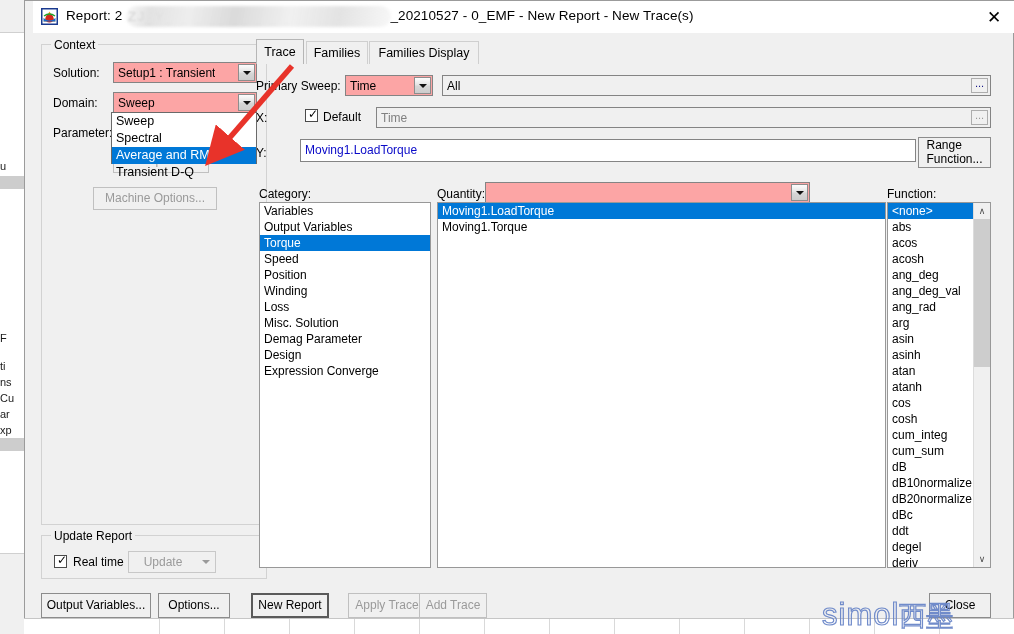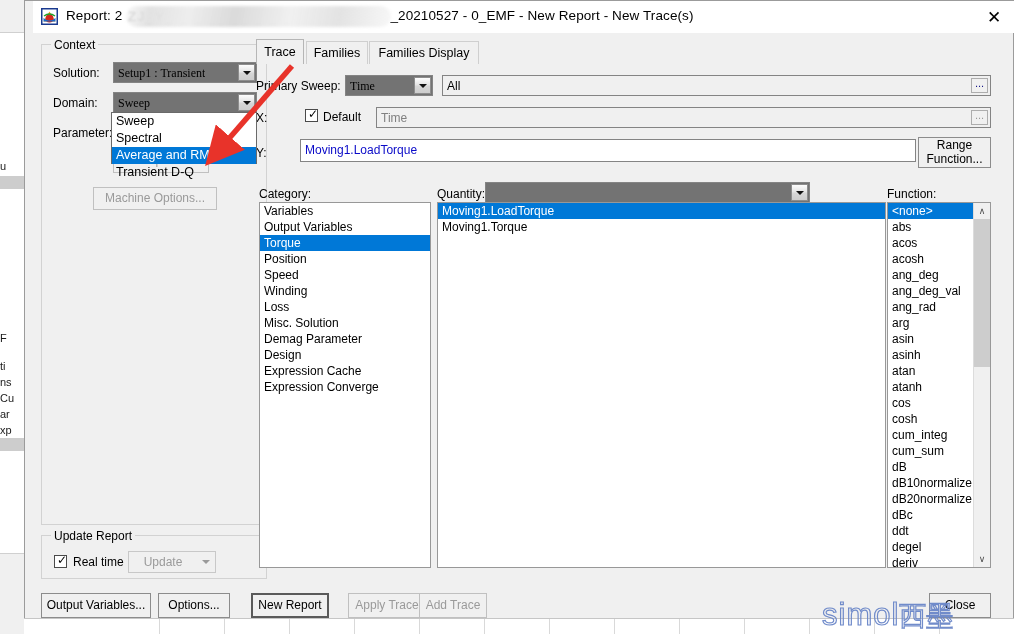--- a/index.html
+++ b/index.html
@@ -133,25 +133,24 @@
   .lbl {
     position: absolute;
     font-size: 12px;
     color: #000;
     white-space: nowrap;
   }
 
   
   .combo {
     position: absolute;
-    background: #737373;
+    background: #fca5a5;
     border: 1px solid #848484;
     box-sizing: border-box;
     height: 21px;
-    font-family: Liberation Serif, serif;
   }
   .combo .cv {
     position: absolute;
     left: 4px; top: 3px;
     font-size: 12px;
     color: #000;
     white-space: nowrap;
     overflow: hidden;
   }
   .combo .arrow {
@@ -205,21 +204,20 @@
   .btn {
     position: absolute;
     box-sizing: border-box;
     background: #f0f0f0;
     border: 1px solid #8c8c8c;
     font-size: 12px;
     color: #000;
     display: flex;
     align-items: center;
     justify-content: center;
-    text-align: center;
     line-height: 1.15;
     white-space: pre-line;
   }
   .btn.disabled { color: #9a9a9a; border-color: #c0c0c0; }
   .btn.default  { border: 2px solid #5a5a5a; }
 
   
   .tabstrip {
     position: absolute;
     left: 255px; top: 38px;
@@ -504,28 +502,27 @@
       <div class="fv blue">Moving1.LoadTorque</div>
     </div>
     <div class="btn" style="left:893px; top:136px; width:73px; height:31px;">Range
 Function...</div>
 
     <div class="lbl" style="left:234px; top:186px;">Category:</div>
     <div class="listbox" style="left:234px; top:201px; width:172px; height:366px;">
       <div class="li">Variables</div>
       <div class="li">Output Variables</div>
       <div class="li sel">Torque</div>
+      <div class="li">Speed</div>
       <div class="li">Position</div>
-      <div class="li">Speed</div>
       <div class="li">Winding</div>
       <div class="li">Loss</div>
       <div class="li">Misc. Solution</div>
       <div class="li">Demag Parameter</div>
       <div class="li">Design</div>
-      <div class="li">Expression Cache</div>
       <div class="li">Expression Converge</div>
     </div>
 
     <div class="lbl" style="left:412px; top:186px;">Quantity:</div>
     <div class="combo" style="left:460px; top:181px; width:325px;">
       <div class="cv"></div>
       <div class="arrow">
           <i></i>
         </div>
     </div>

